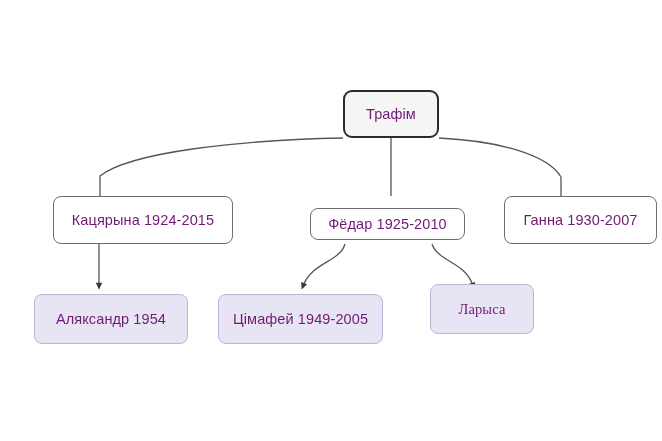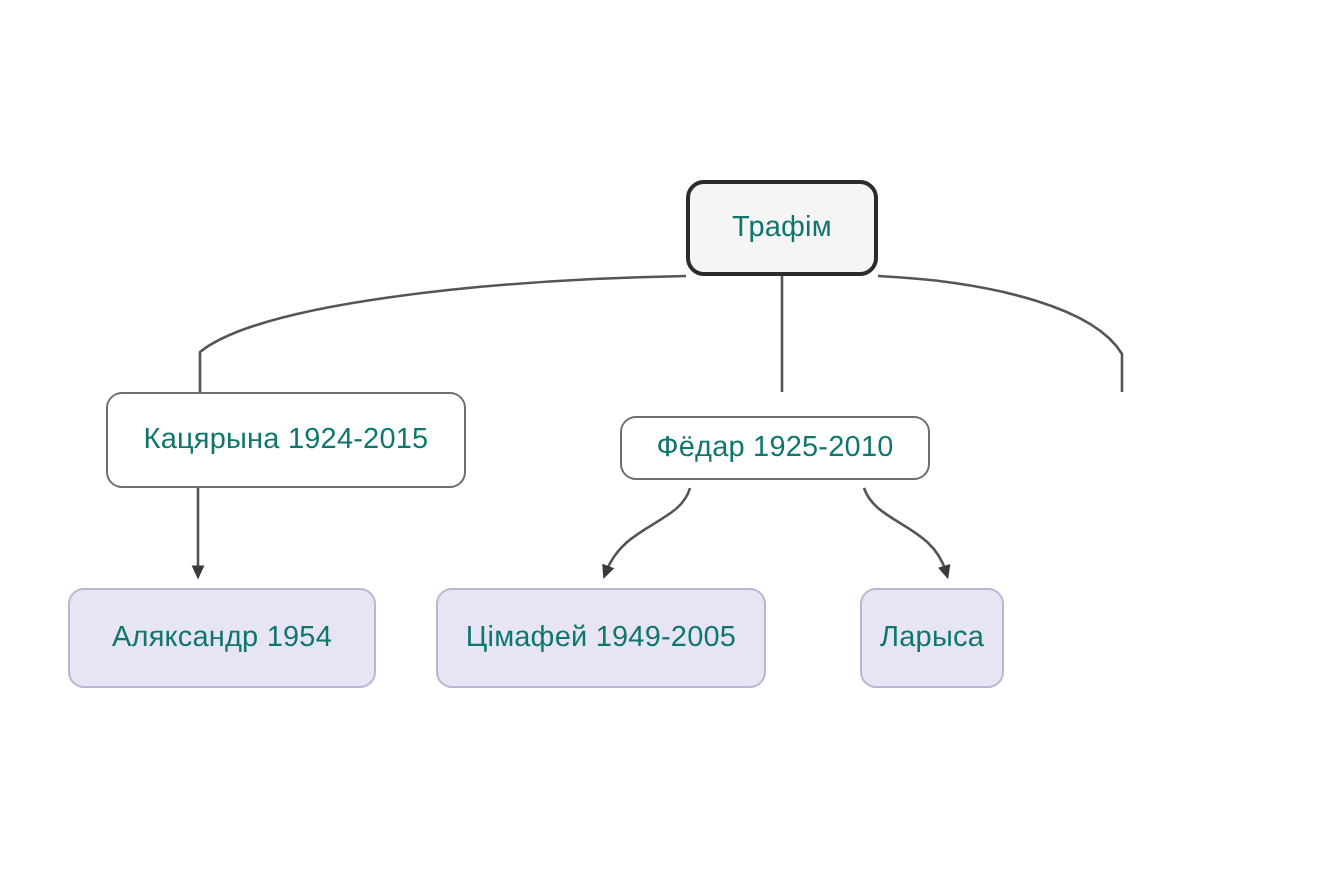--- a/index.html
+++ b/index.html
@@ -23,21 +23,21 @@
     height: 441px;
   }
   .node {
     position: absolute;
     box-sizing: border-box;
     display: flex;
     align-items: center;
     justify-content: center;
     border-radius: 8px;
     font-size: 14.5px;
-    color: #0f766e;
+    color: #701a75;
     letter-spacing: 0.1px;
     white-space: nowrap;
     z-index: 2;
   }
   .node-root {
     background: #f5f5f5;
     border: 2px solid #2b2b2b;
     border-radius: 9px;
   }
   .node-plain {
@@ -79,26 +79,29 @@
   </div>
 
   <div class="node node-plain" style="left:5px; top:196px; width:180px; height:48px;margin-left:48px;">
     <span>Кацярына 1924-2015</span>
   </div>
 
   <div class="node node-plain" style="left:310px; top:208px; width:155px; height:32px;">
     <span>Фёдар 1925-2010</span>
   </div>
 
+  <div class="node node-plain" style="left:504px; top:196px; width:153px; height:48px;">
+    <span>Ганна 1930-2007</span>
+  </div>
 
   <div class="node node-leaf" style="left:22px; top:294px; width:154px; height:50px;margin-left:12px;">
     <span>Аляксандр 1954</span>
   </div>
 
   <div class="node node-leaf" style="left:218px; top:294px; width:165px; height:50px;">
     <span>Цімафей 1949-2005</span>
   </div>
 
-  <div class="node node-leaf" style="left:430px; top:294px; width:72px; height:50px;">
+  <div class="node node-leaf" style="left:430px; top:284px; width:104px; height:50px;font-family:Liberation Serif, serif;">
     <span>Ларыса</span>
   </div>
 
 </div>
 
 </body></html>

